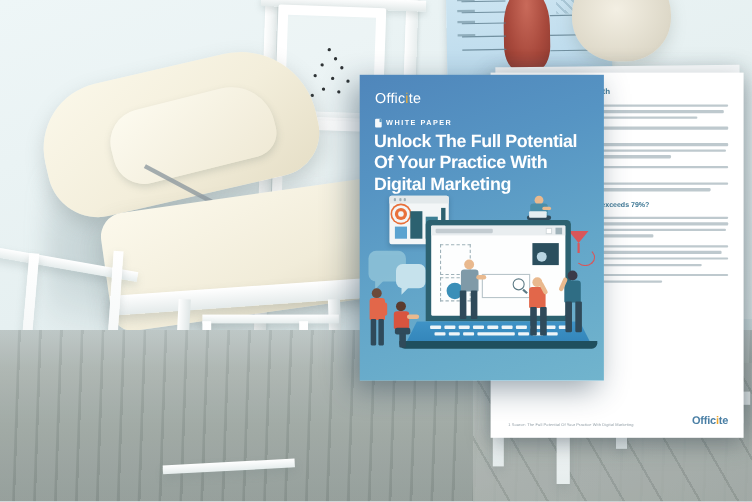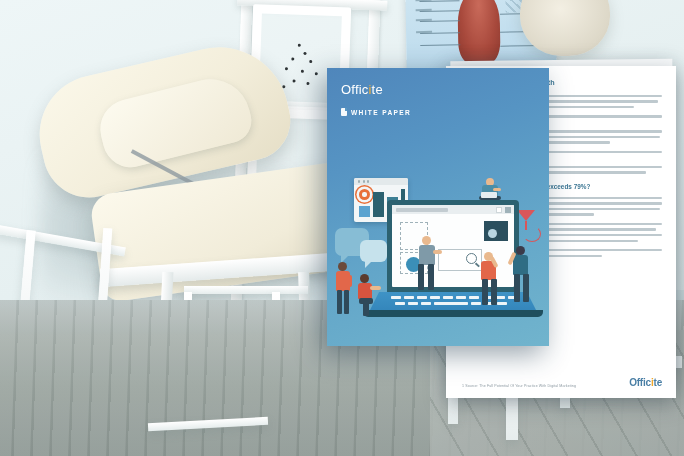--- a/index.html
+++ b/index.html
@@ -359,20 +359,25 @@
 
   <div class="cover">
 
     <div class="cov-logo"><span>Offic</span><b>i</b><span>te</span></div>
 
     <div class="cov-tag">
       <span class="cov-tag-icon"></span>
       <span class="cov-tag-txt">WHITE PAPER</span>
     </div>
 
+    <div class="cov-title">
+      <div>Unlock The Full Potential</div>
+      <div>Of Your Practice With</div>
+      <div>Digital Marketing</div>
+    </div>
 
     <div class="illu">
 
       <div class="chat-big"></div>
       <div class="chat-sm"></div>
 
       <div class="chartwin">
         <div class="bar-top"></div>
         <div class="dot" style="left:4px;"></div>
         <div class="dot" style="left:8.5px;"></div>

